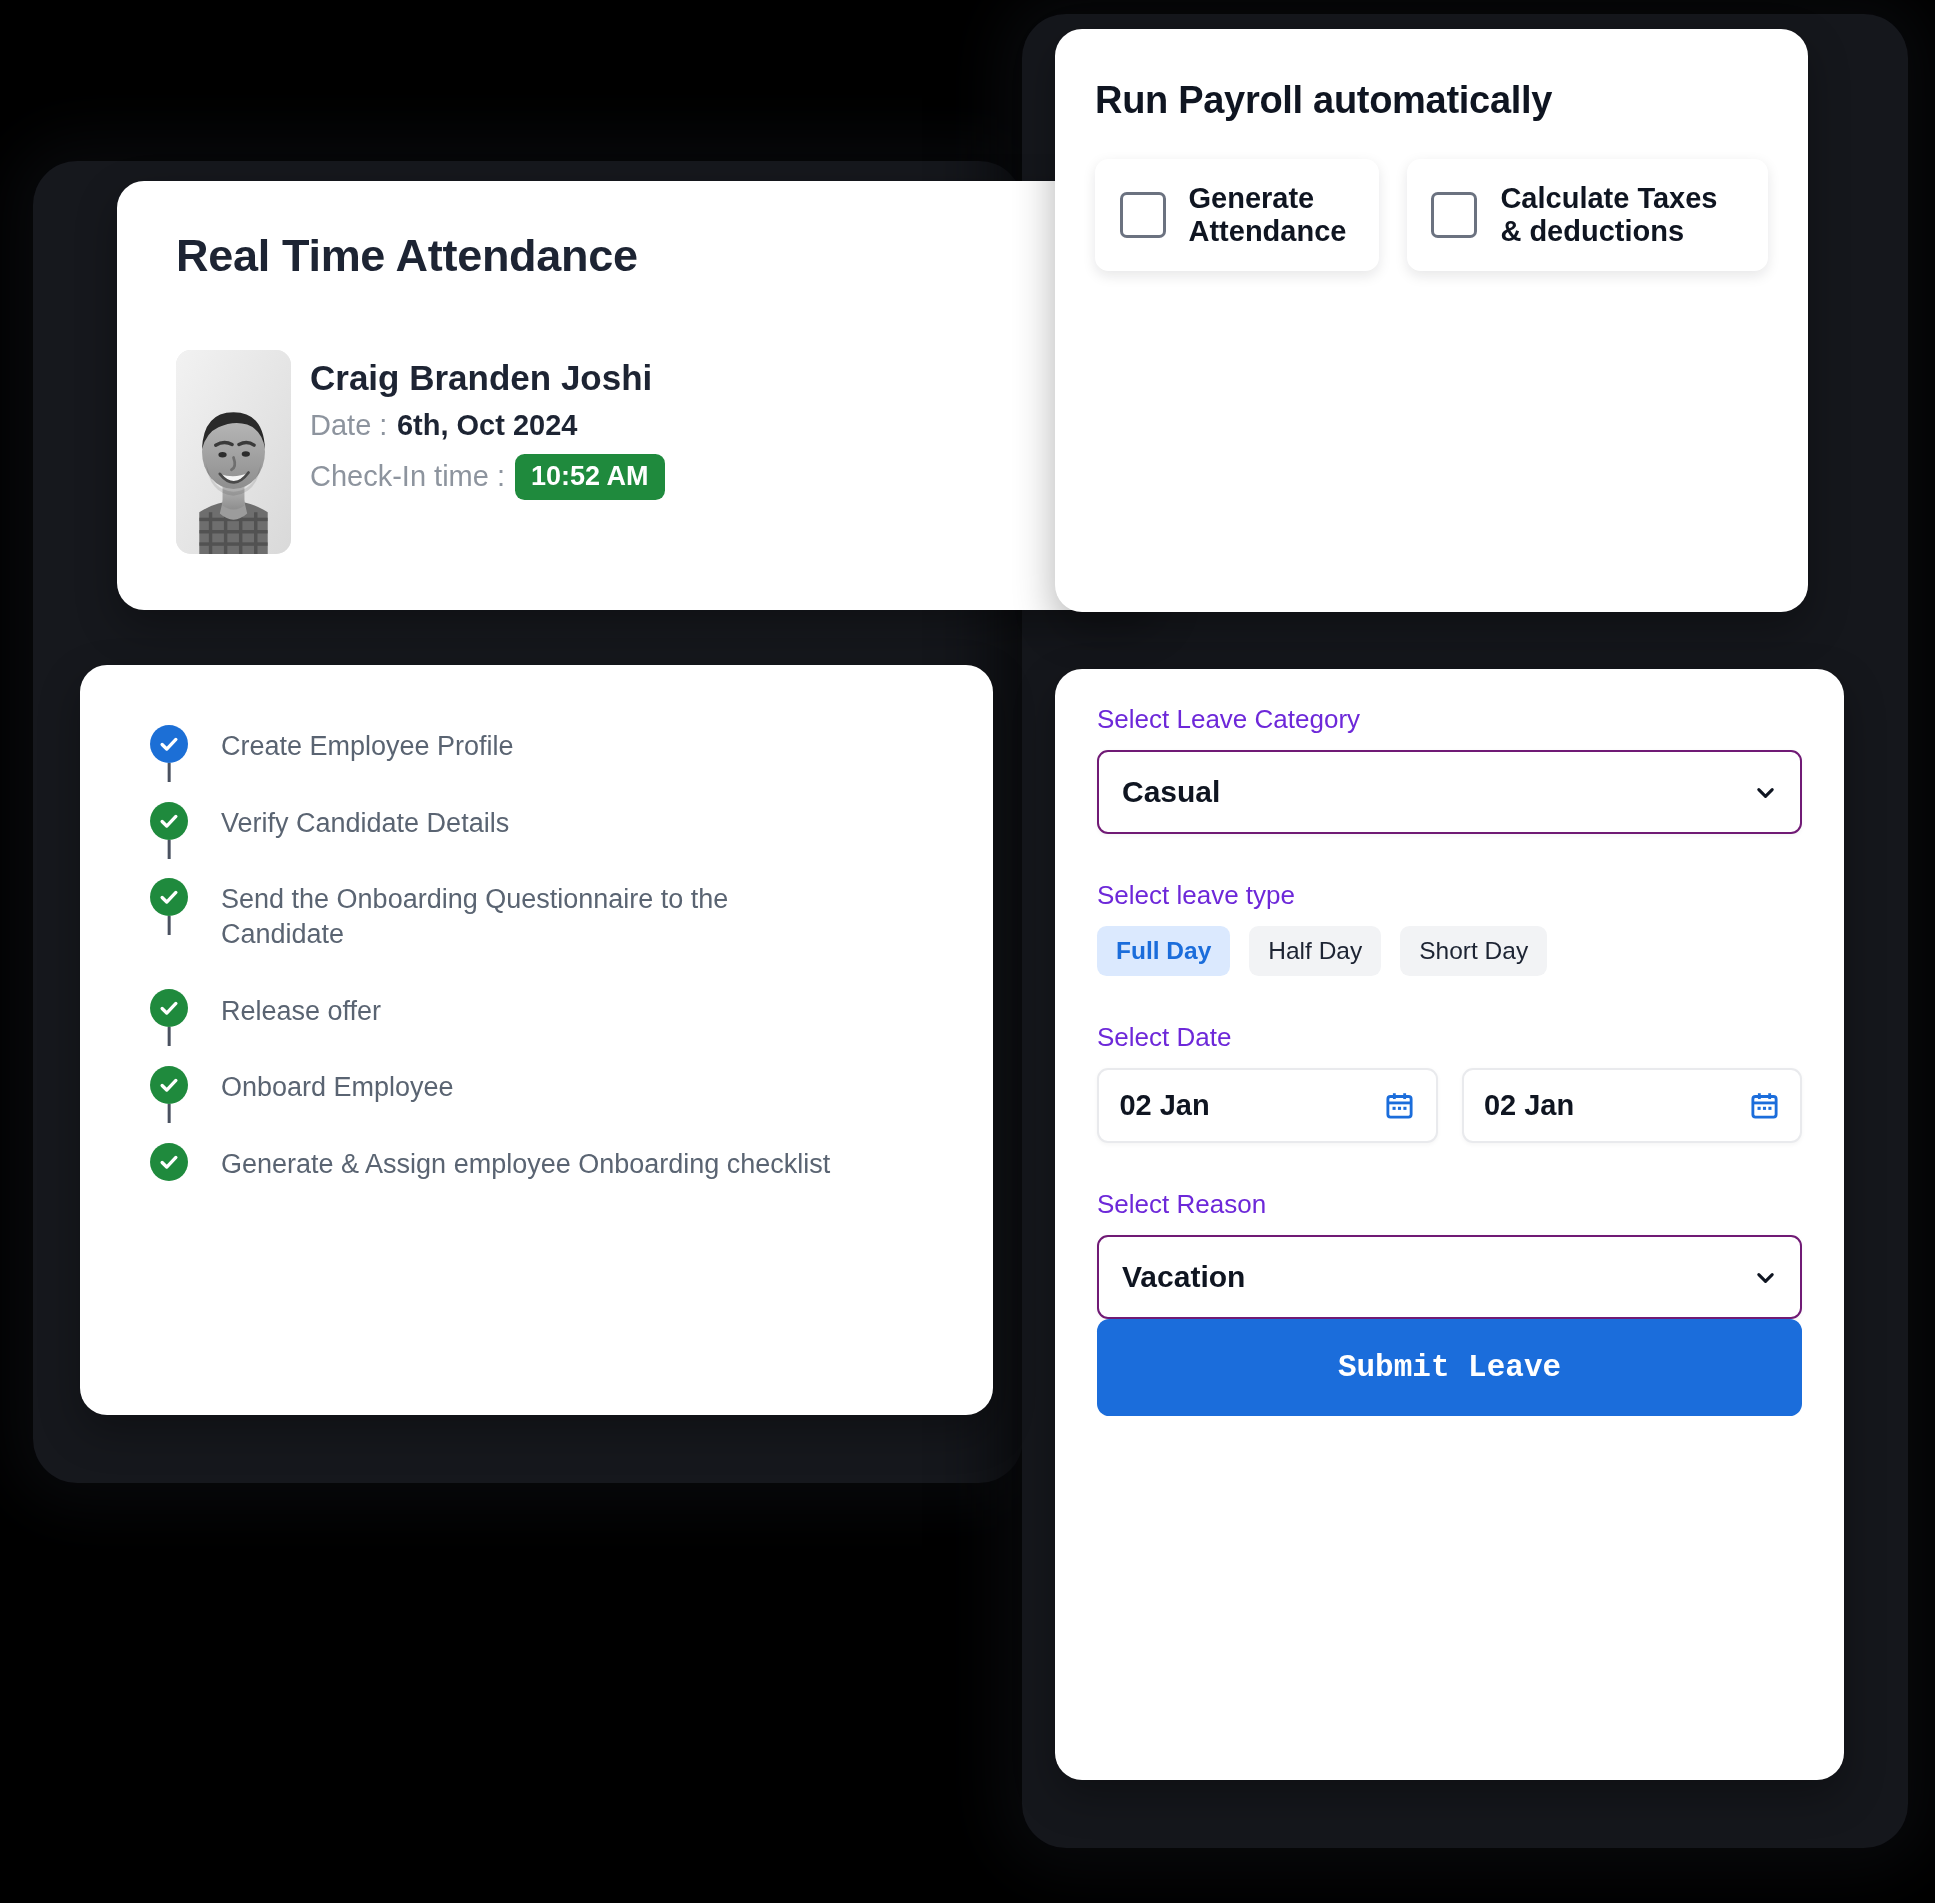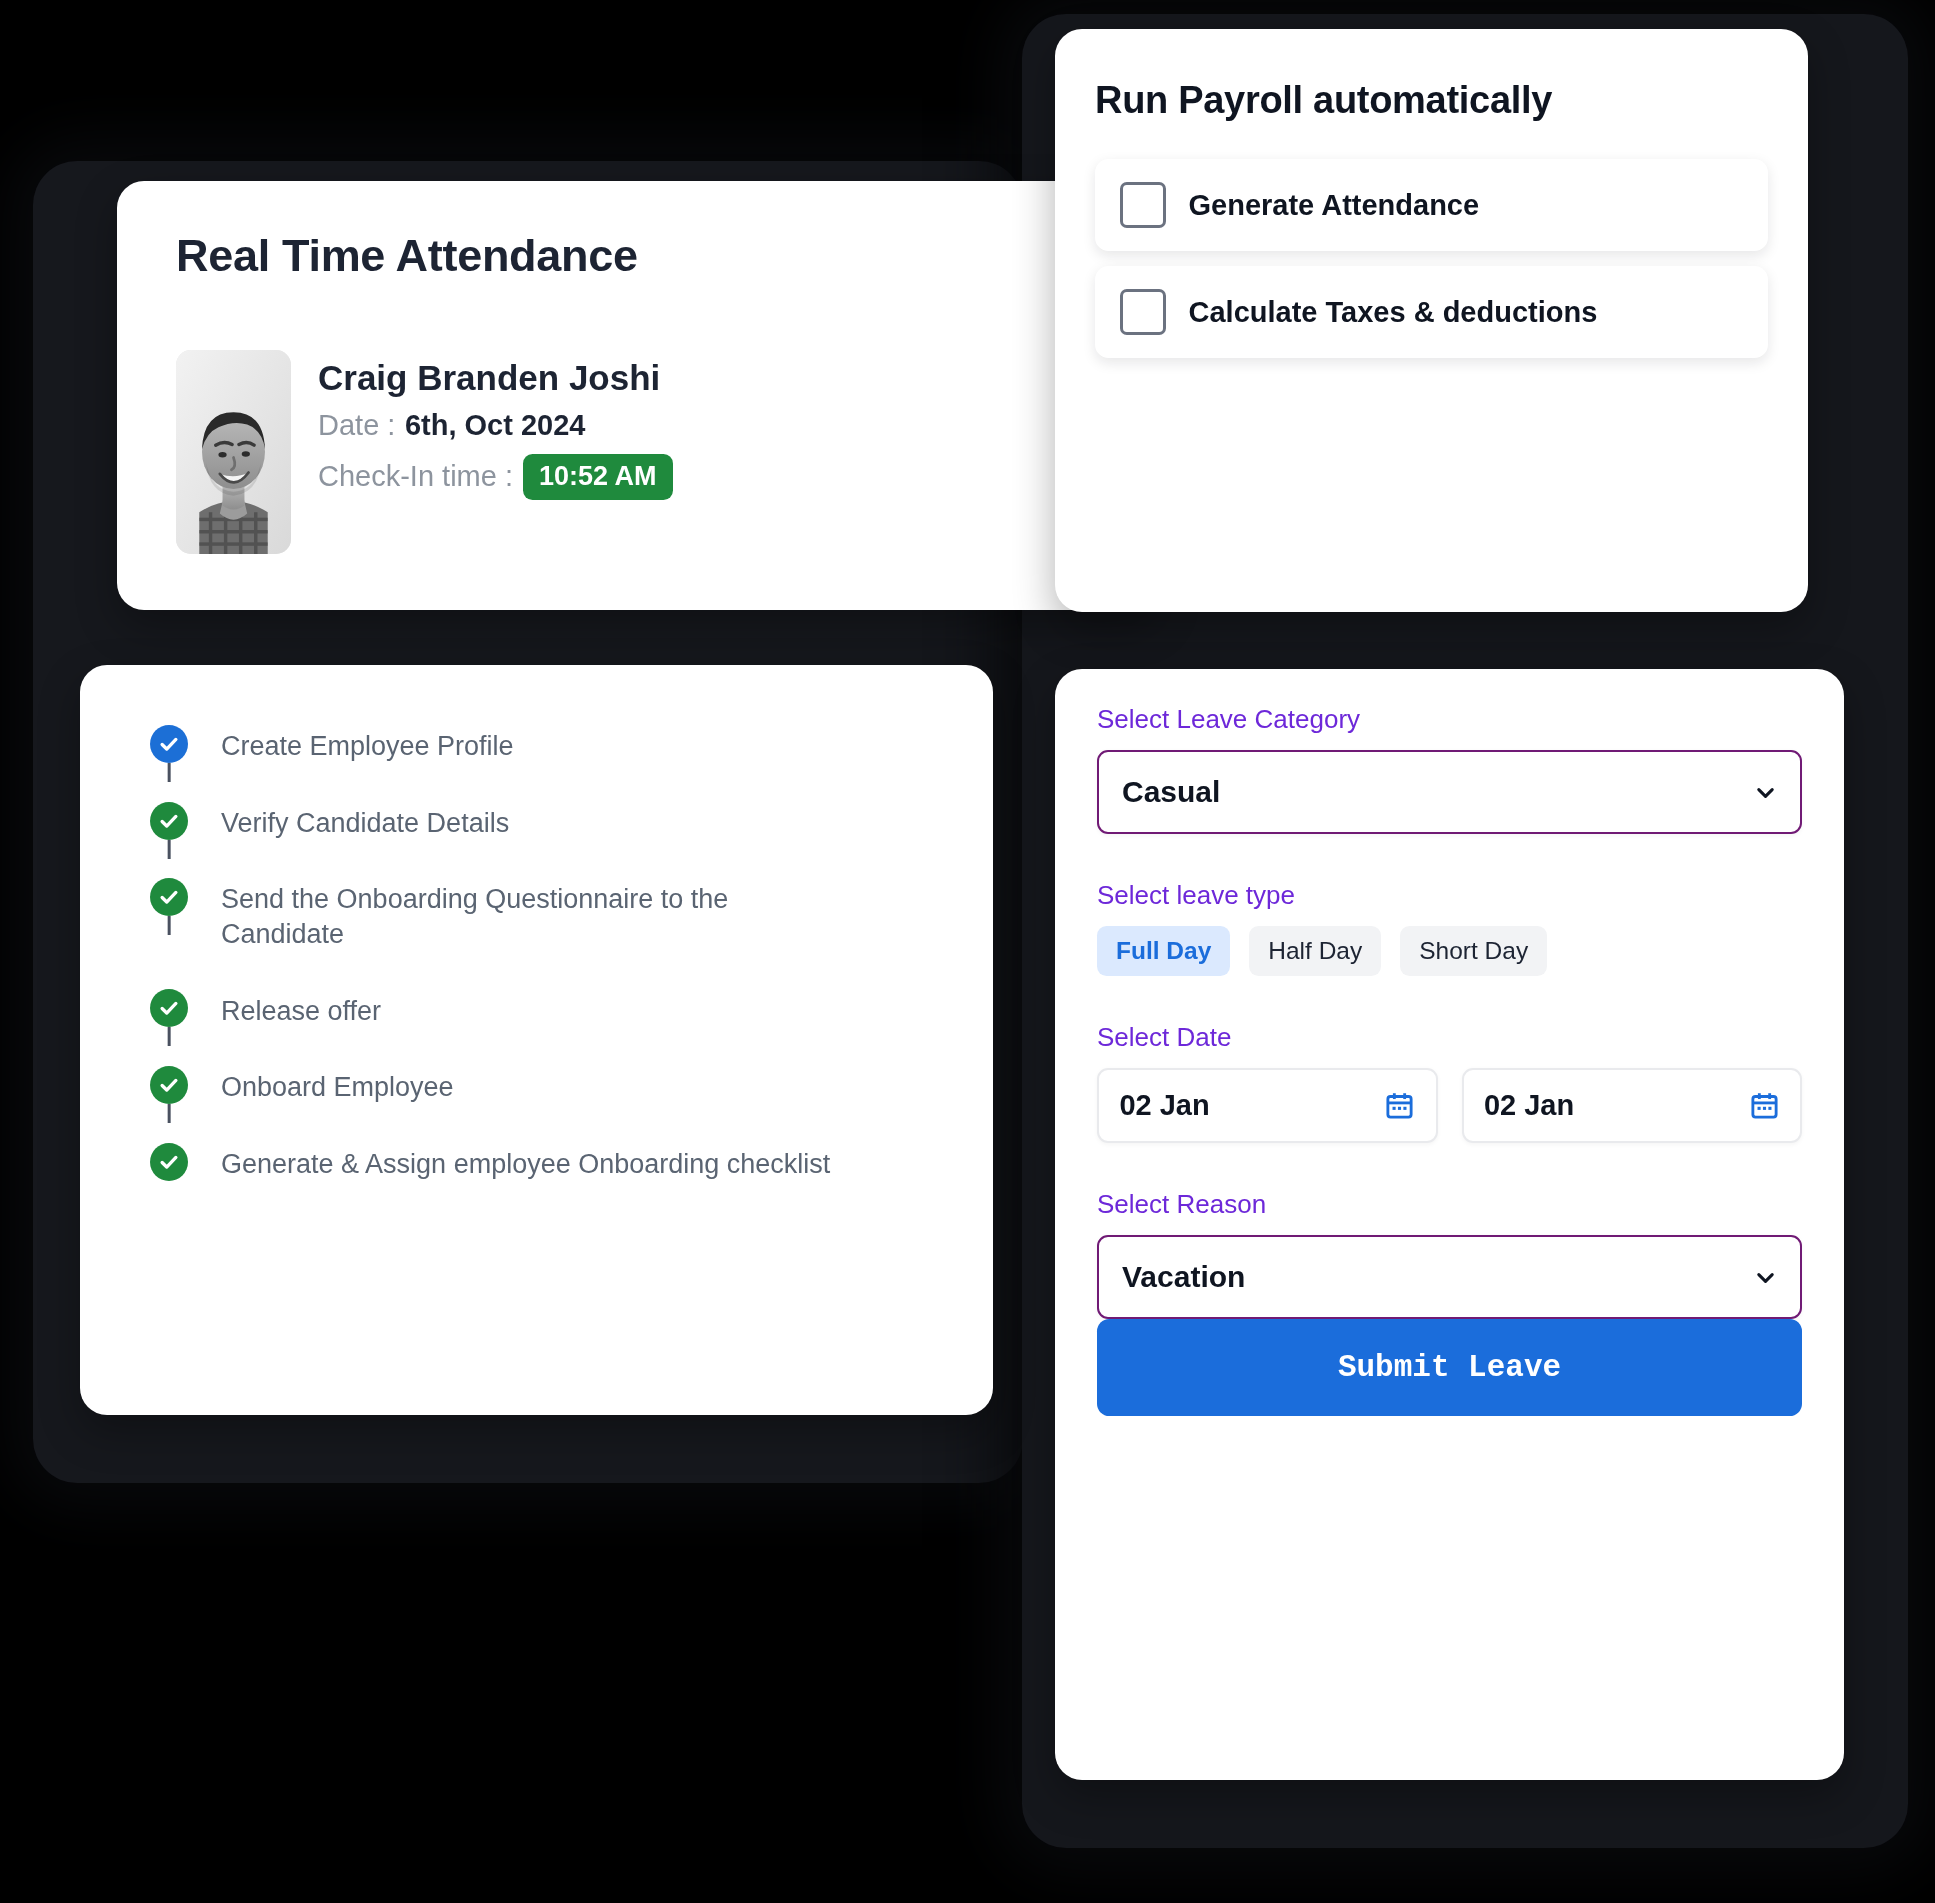--- a/index.html
+++ b/index.html
@@ -35,21 +35,21 @@
   }
 
   
   #attendance-card { left: 117px; top: 181px; width: 1042px; height: 429px; padding: 0; }
   .att-title {
     position: absolute;
     left: 59px; top: 49px;
     font-size: 45px; font-weight: 700; color: #1d2433;
     letter-spacing: -0.3px;
   }
-  .att-body { position: absolute; left: 59px; top: 169px; display: flex; align-items: flex-start; gap: 27px; }
+  .att-body { position: absolute; left: 59px; top: 169px; display: flex; align-items: flex-start; gap: 19px; }
   .avatar {
     width: 115px; height: 204px;
     border-radius: 15px;
     overflow: hidden;
     background: #e8e8e8;
     flex: none;
     position: relative;
   }
   .avatar svg { display:block; width:100%; height:100%; }
   .att-info { display: flex; flex-direction: column; gap: 12.3px; padding-top: 9.5px; }
@@ -90,21 +90,21 @@
     padding-top: 4.1px;
     max-width: 634px;
   }
 
   
   #payroll-card { left: 1055px; top: 29px; width: 753px; height: 583px; }
   .pay-title {
     position: absolute; left: 40px; top: 50px;
     font-size: 38px; font-weight: 700; color: #0f1521; letter-spacing:-0.3px;
   }
-  .pay-list { position: absolute; left: 40px; top: 130px; right: 40px; display: flex; flex-direction: column; gap: 15px; }
+  .pay-list { position: absolute; left: 40px; top: 130px; right: 40px; display: flex; gap: 28px; }
   .pay-item {
     display: flex; align-items: center; gap: 23px;
     background: #ffffff; border-radius: 13.6px;
     padding: 23px 24.5px;
     box-shadow: 0 4.1px 12.3px rgba(15,21,33,0.10);
   }
   .pay-item.active { background: #1f8a3d; box-shadow: 0 5.5px 15px rgba(31,138,61,0.35); }
   .cbox {
     width: 40px; height: 40px; border-radius: 6.8px;
     border: 3.4px solid #6b7280; background: transparent;

